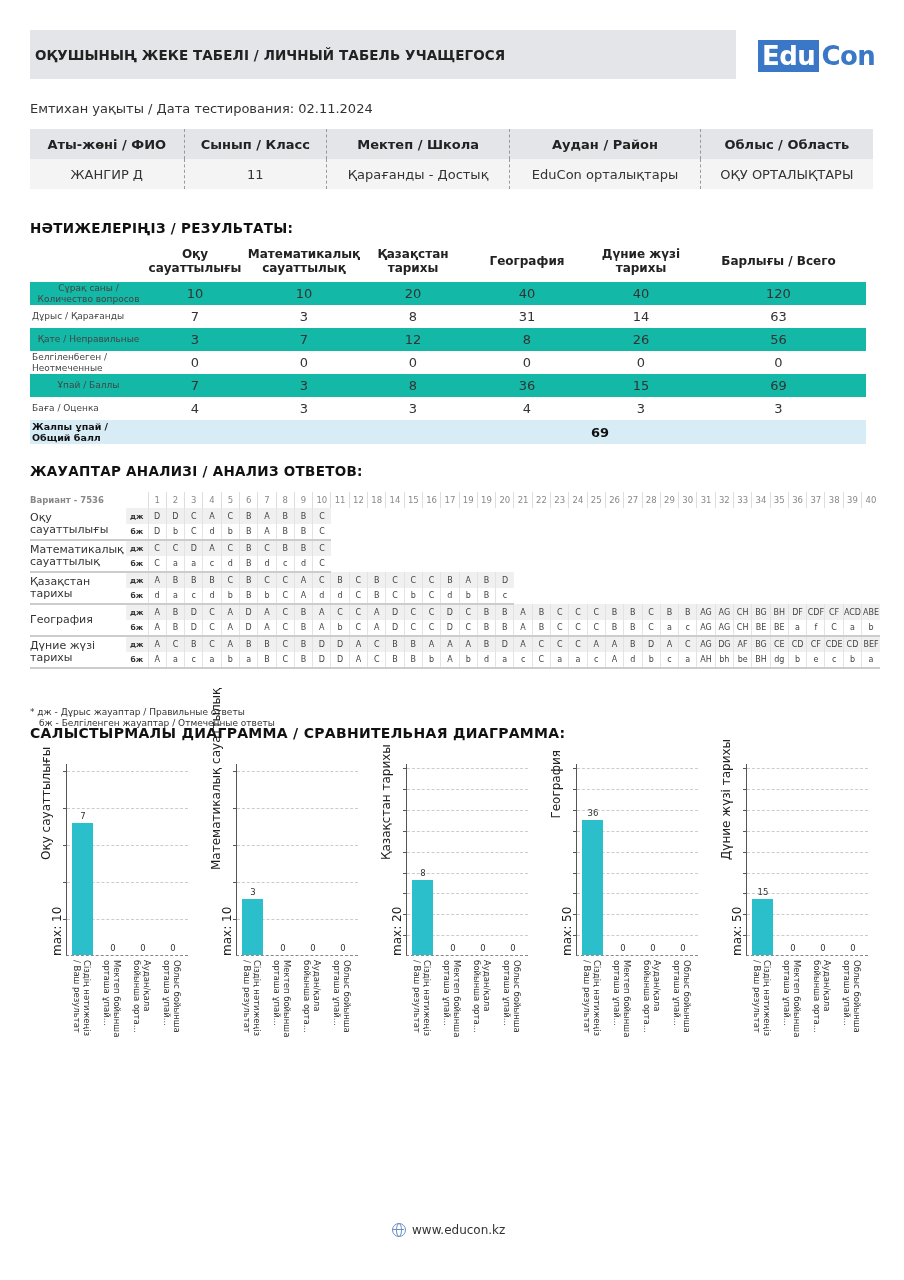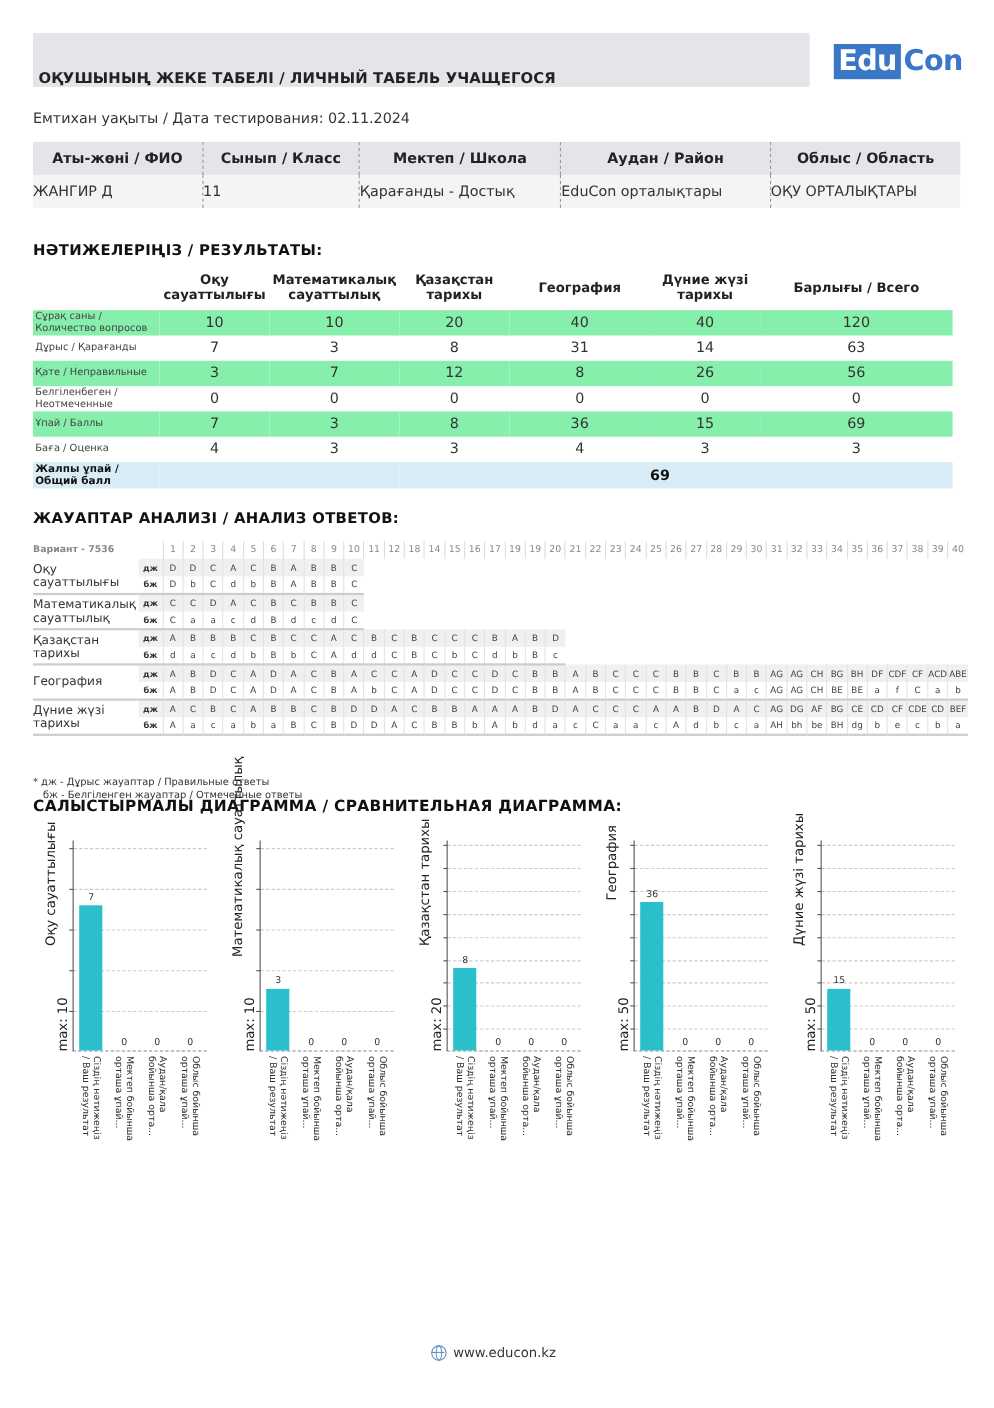--- a/index.html
+++ b/index.html
@@ -1,32 +1,32 @@
 <!DOCTYPE html>
 <html><head>
 <meta charset="utf-8">
 <style>
   * { box-sizing: border-box; margin: 0; padding: 0; }
   body { width: 904px; height: 1280px; background: #fff; font-family: "DejaVu Sans", sans-serif; color: #222; position: relative; overflow: hidden; }
-  .header { position: absolute; left: 30px; top: 30px; width: 706px; height: 49px; background: #e3e5e9; display: flex; align-items: flex-end; padding-left: 5px; }
+  .header { position: absolute; left: 30px; top: 30px; width: 706px; height: 49px; background: #e3e5e9; display: flex; align-items: center; padding-left: 5px; }
   .header h1 { font-size: 13.5px; font-weight: bold; color: #222; letter-spacing: 0.1px; }
   .logo { position: absolute; left: 758px; top: 40px; display: flex; align-items: center; font-family: "DejaVu Sans", sans-serif; font-weight: bold; font-size: 26px; letter-spacing: -0.5px; }
   .logo .edu { background: #3a78c7; color: #fff; padding: 0 4px; line-height: 32px; }
   .logo .con { color: #3a78c7; padding-left: 2px; }
   .date { position: absolute; left: 30px; top: 101px; font-size: 13px; color: #333; }
   table.info { position: absolute; left: 30px; top: 129px; width: 843px; border-collapse: collapse; }
   table.info th { background: #e3e5e9; font-size: 13px; font-weight: bold; height: 30px; border-left: 1px dashed #999; }
-  table.info td { background: #f4f4f4; font-size: 13px; height: 30px; border-left: 1px dashed #999; color: #333; }
+  table.info td { background: #f4f4f4; font-size: 13px; height: 30px; text-align: center; border-left: 1px dashed #999; color: #333; }
   table.info th:first-child, table.info td:first-child { border-left: none; }
   .section-title { position: absolute; left: 30px; font-size: 13.5px; font-weight: bold; color: #111; letter-spacing: 0.3px; }
   table.results { position: absolute; left: 30px; top: 240px; width: 836px; border-collapse: collapse; }
   table.results th { font-size: 12px; font-weight: bold; text-align: center; height: 42px; vertical-align: middle; line-height: 14px; }
   table.results td { font-size: 13px; text-align: center; height: 23px; color: #333; }
   table.results td.lbl { text-align: left; font-size: 9px; line-height: 11px; padding-left: 2px; color: #444; width: 115px; }
-  table.results tr.shade td { background: #86efac; }
+  table.results tr.shade td { background: #14b8a6; text-align: center; }
   table.results tr.total td { background: #d8ecf6; font-weight: bold; color: #111; }
   table.results tr.total td.lbl { font-size: 9.5px; color: #111; font-weight: bold; }
   table.analysis { position: absolute; left: 30px; top: 492px; border-collapse: collapse; }
   table.analysis td { font-size: 8px; text-align: center; color: #444; height: 16px; width: 18.3px; padding: 0; }
   table.analysis tr.nums td { color: #888; border-left: 1px solid #ddd; font-size: 8.5px; }
   table.analysis td.variant { font-size: 13px; font-weight: bold; color: #777; text-align: left; border-left: none !important; width: 96px; }
   table.analysis td.subj { font-size: 11px; color: #333; text-align: left; line-height: 12px; width: 96px; }
   table.analysis td.tag { font-size: 7.5px; font-weight: bold; color: #333; width: 22px; }
   table.analysis tr.dz td.c { background: #f0f0f0; border-left: 1px solid #e3e3e3; }
   table.analysis tr.dz td.tag { background: #f0f0f0; margin-left: 24px; }

